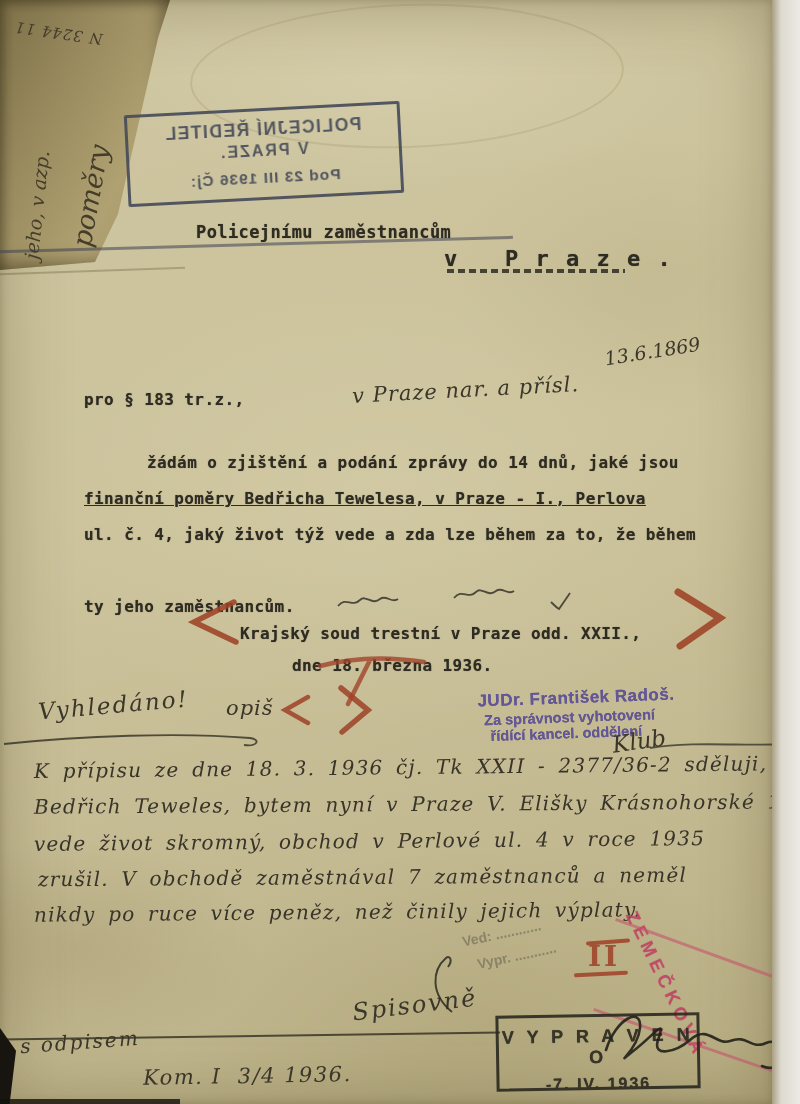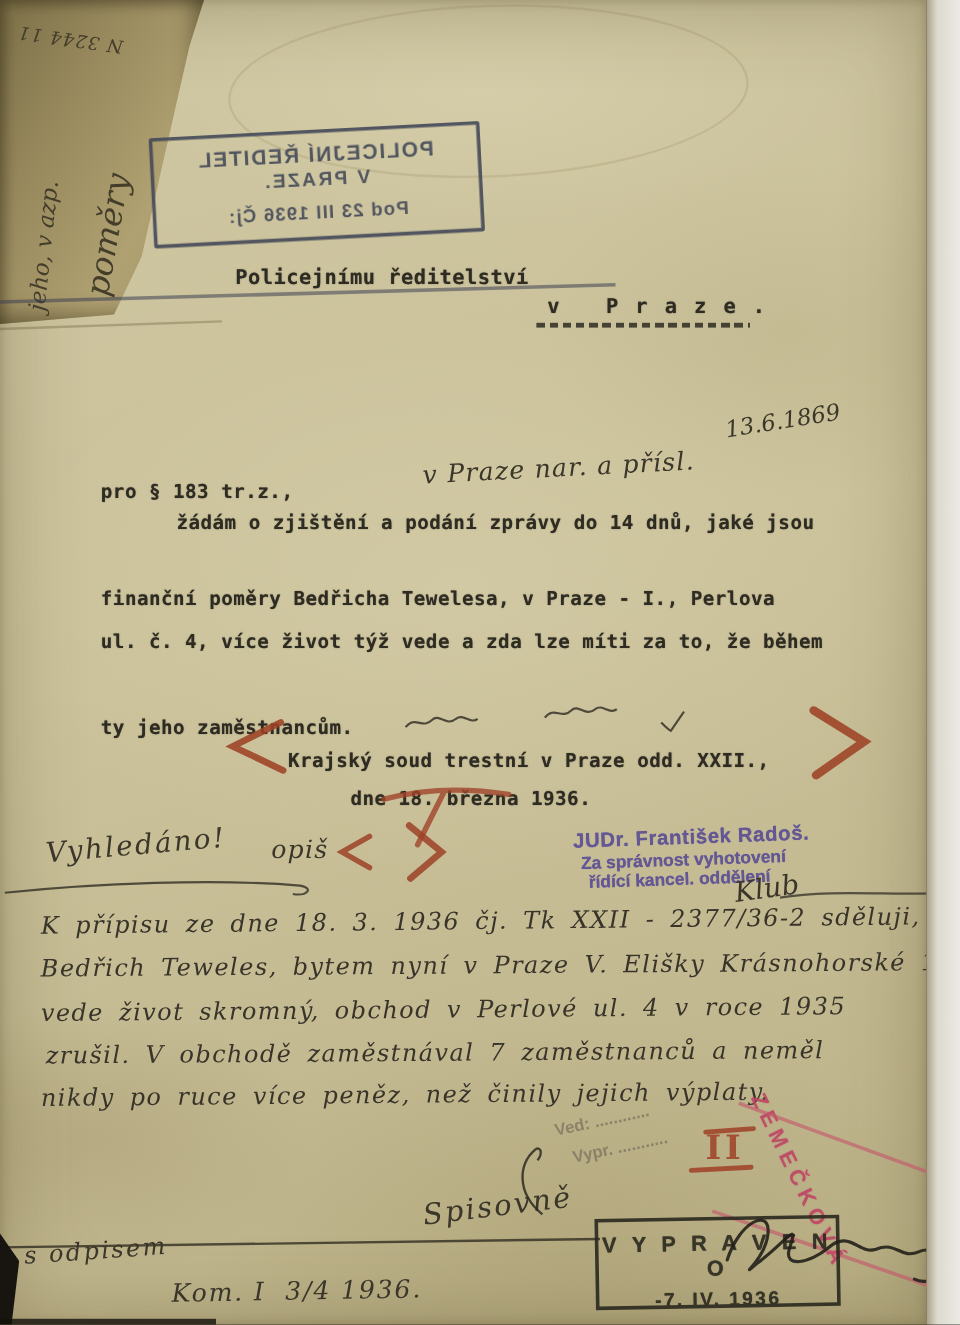--- a/index.html
+++ b/index.html
@@ -117,31 +117,31 @@
     <div class="abs fold-ink fn-2">jeho, v azp.</div>
   </div>
 
   <div class="abs police-stamp">
     <div class="l1">POLICEJNÍ ŘEDITEL</div>
     <div class="l2">V PRAZE.</div>
     <div class="l3">Pod 23 III 1936 Čj:</div>
   </div>
   <div class="abs frame-line"></div>
 
-  <div class="abs tw" style="left:196px;top:222px;font-size:17px;">Policejnímu ředitelství</div>
-  <div class="abs tw" style="left:456px;top:246px;font-size:17px;letter-spacing:2px;">v   P r a z e .</div>
+  <div class="abs tw" style="left:196px;top:222px;font-size:17px;">Policejnímu zaměstnancům</div>
+  <div class="abs tw" style="left:444px;top:246px;font-size:22px;letter-spacing:2px;">v   P r a z e .</div>
   <div class="abs dash-underline"></div>
 
   <div class="abs hand" style="left:604px;top:340px;font-size:19px;transform:rotate(-9deg);">13.6.1869</div>
-  <div class="abs tw" style="left:84px;top:400px;">pro § 183 tr.z.,</div>
+  <div class="abs tw" style="left:84px;top:390px;">pro § 183 tr.z.,</div>
   <div class="abs hand" style="left:352px;top:378px;font-size:21px;transform:rotate(-3deg);letter-spacing:1px;">v Praze nar. a přísl.</div>
 
-  <div class="abs tw" style="left:147px;top:426px;">žádám o zjištění a podání zprávy do 14 dnů, jaké jsou</div>
-  <div class="abs tw" style="left:84px;top:489px;">finanční poměry Bedřicha Tewelesa, v Praze - I., Perlova</div>
-  <div class="abs tw" style="left:84px;top:525px;">ul. č. 4, více život týž vede a zda lze míti za to, že během</div>
+  <div class="abs tw" style="left:147px;top:453px;">žádám o zjištění a podání zprávy do 14 dnů, jaké jsou</div>
+  <div class="abs tw" style="left:84px;top:489px;text-decoration:underline;">finanční poměry Bedřicha Tewelesa, v Praze - I., Perlova</div>
+  <div class="abs tw" style="left:84px;top:525px;">ul. č. 4, jaký život týž vede a zda lze během za to, že během</div>
   <div class="abs tw" style="left:84px;top:597px;">ty jeho zaměstnancům.</div>
 
   <div class="abs tw" style="left:240px;top:624px;">Krajský soud trestní v Praze odd. XXII.,</div>
   <svg class="abs" style="left:188px;top:598px;" width="52" height="50">
     <polyline points="46,4 6,24 48,44" fill="none" stroke="#9e4226" stroke-width="5.5" stroke-linecap="round" opacity=".88"></polyline>
   </svg>
   <svg class="abs" style="left:672px;top:588px;" width="56" height="62">
     <polyline points="6,4 48,30 8,58" fill="none" stroke="#9e4226" stroke-width="7" stroke-linecap="round" opacity=".88"></polyline>
   </svg>
   <svg class="abs" style="left:336px;top:594px;" width="66" height="18">

